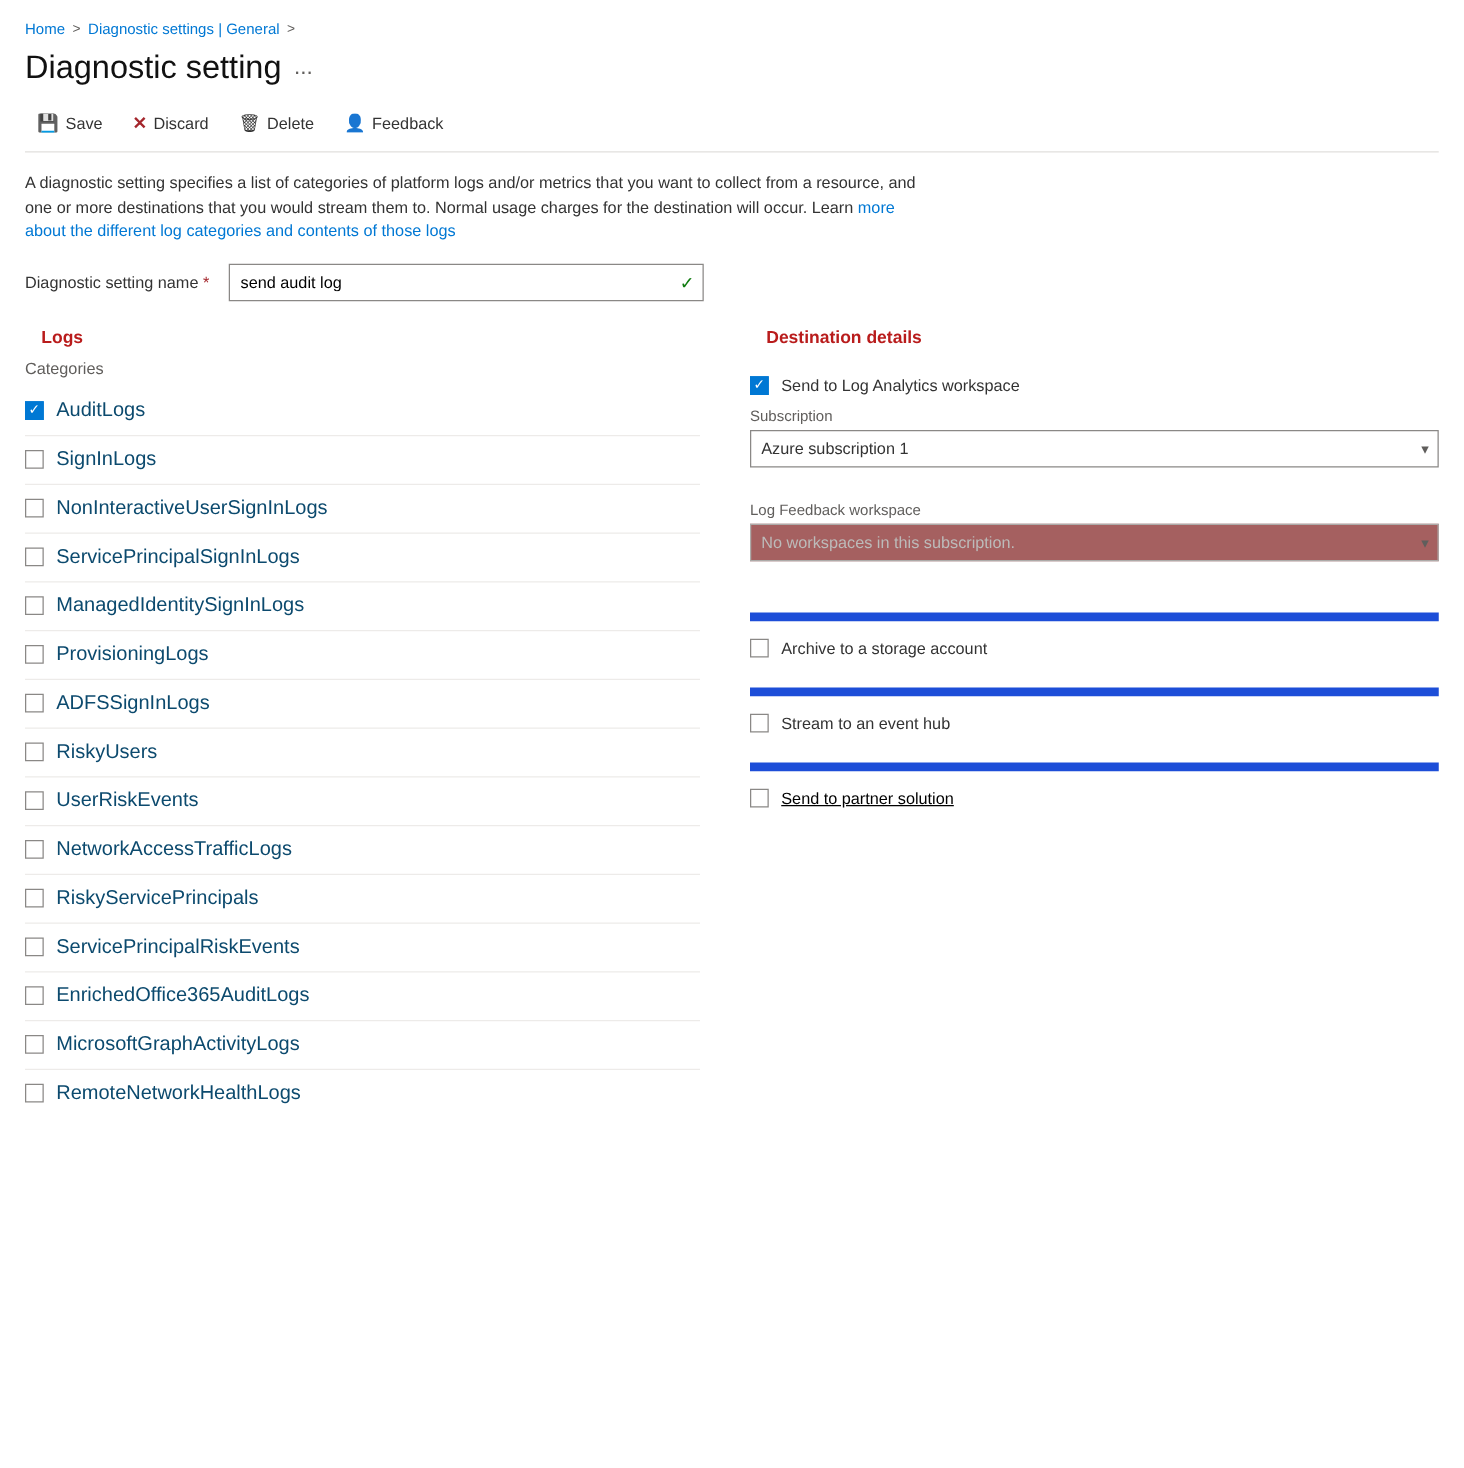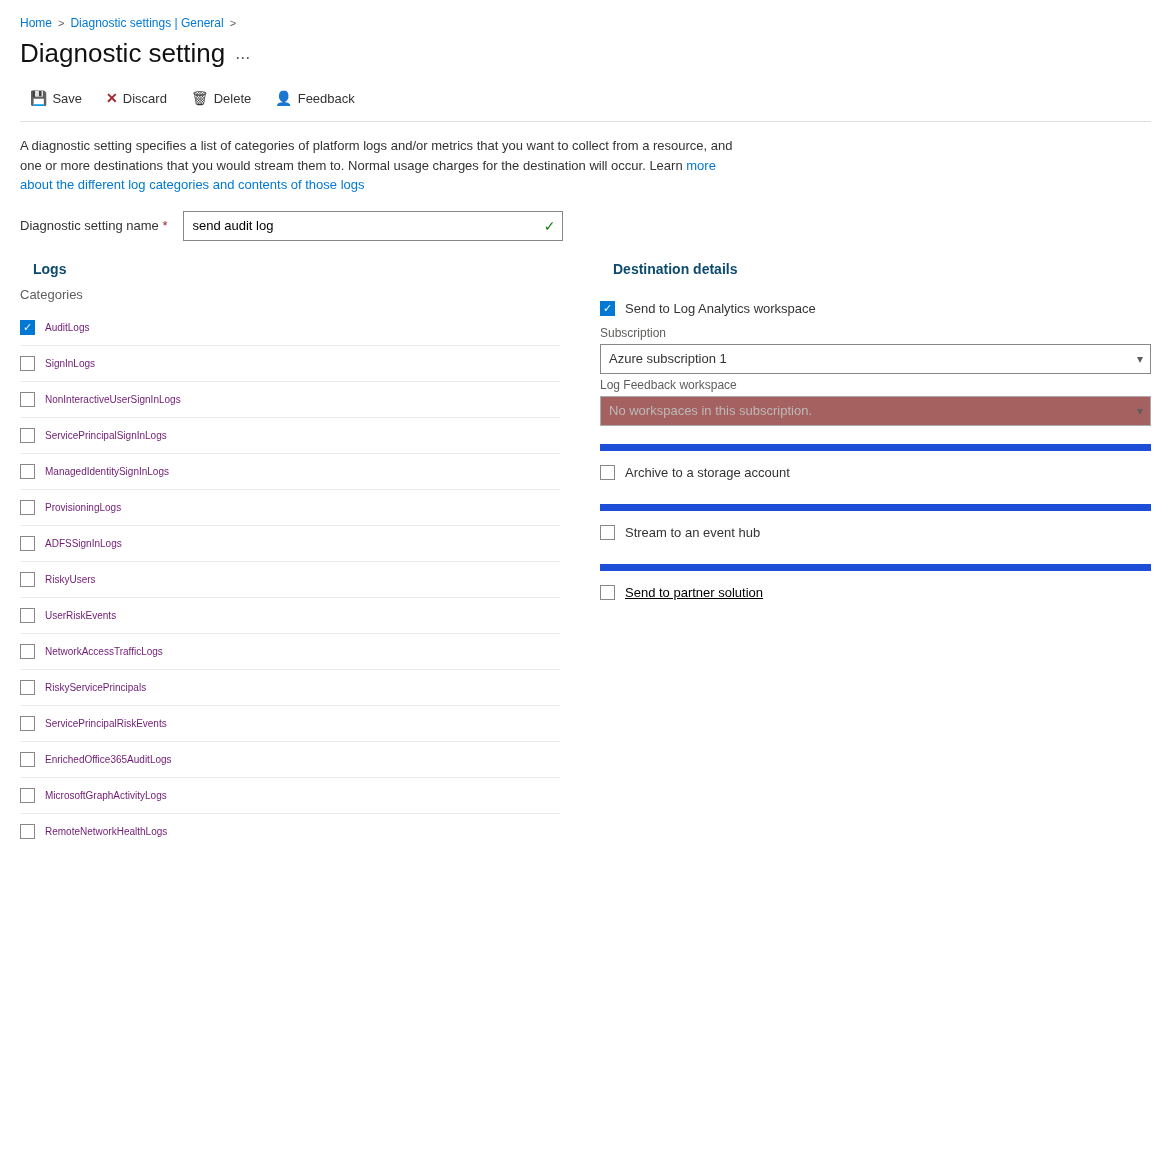--- a/index.html
+++ b/index.html
@@ -19,34 +19,34 @@
     .description a { color: #0078d4; text-decoration: none; }
     .field-row { display: flex; align-items: center; gap: 16px; margin-bottom: 20px; }
     .field-label { font-size: 13px; color: #333; white-space: nowrap; }
     .field-label .required { color: #a4262c; }
     .name-input-wrap { position: relative; flex: 0 0 380px; }
     .name-input { width: 100%; border: 1px solid #8a8886; padding: 5px 28px 5px 8px; font-size: 13px; height: 30px; outline: none; border-radius: 0; }
     .check-icon { position: absolute; right: 8px; top: 50%; transform: translateY(-50%); color: #107c10; font-size: 14px; }
     .main-content { display: flex; gap: 40px; }
     .left-panel { flex: 0 0 540px; }
     .right-panel { flex: 1; }
-    .section-title { font-size: 14px; font-weight: 600; color: #0c4a6e; margin-bottom: 10px; padding-left: 13px; }
+    .section-title { font-size: 14px; font-weight: 600; color: #b91c1c; margin-bottom: 10px; padding-left: 13px; }
     .sub-title { font-size: 13px; color: #605e5c; margin-bottom: 8px; }
     .log-item { display: flex; align-items: center; gap: 10px; padding: 10px 0; border-bottom: 1px solid #edebe9; }
     .log-item:last-child { border-bottom: none; }
     .checkbox { width: 15px; height: 15px; border: 1px solid #8a8886; display: flex; align-items: center; justify-content: center; flex-shrink: 0; cursor: pointer; background: #fff; }
     .checkbox.checked { background: #0078d4; border-color: #0078d4; }
     .checkbox.checked::after { content: '✓'; color: #fff; font-size: 11px; line-height: 1; }
-    .log-label { font-size: 10px; color: #701a75; }
+    .log-label { font-size: 16px; color: #0c4a6e; }
     .dest-section { margin-bottom: 0; }
     .dest-item { padding: 14px 0; border-bottom: 7px solid #1d4ed8; }
     .dest-item:last-child { border-bottom: none; }
     .dest-header { display: flex; align-items: center; gap: 10px; margin-bottom: 10px; }
     .dest-label { font-size: 13px; color: #333; font-weight: 500; }
-    .sub-field { margin-bottom: 4px; }
+    .sub-field { margin-bottom: 27px; }
     .sub-field-label { font-size: 12px; color: #605e5c; margin-bottom: 4px; }
     .select-wrap { position: relative; }
     .select-ctrl { width: 100%; border: 1px solid #8a8886; padding: 5px 28px 5px 8px; font-size: 13px; height: 30px; background: #fff; appearance: none; outline: none; cursor: pointer; color: #333; border-radius: 0; }
     .select-ctrl.disabled { color: #a19f9d; background: #7f1d1d; }
     .select-arrow { position: absolute; right: 8px; top: 50%; transform: translateY(-50%); color: #605e5c; font-size: 12px; pointer-events: none; }
     .partner-label { color: #0078d4; }
     .blue-checkbox { width: 15px; height: 15px; border: 1px solid #8a8886; display: flex; align-items: center; justify-content: center; flex-shrink: 0; cursor: pointer; background: #fff; }
     .blue-checkbox.checked { background: #0078d4; border-color: #0078d4; }
     .blue-checkbox.checked::after { content: '✓'; color: #fff; font-size: 11px; line-height: 1; }
   </style>

